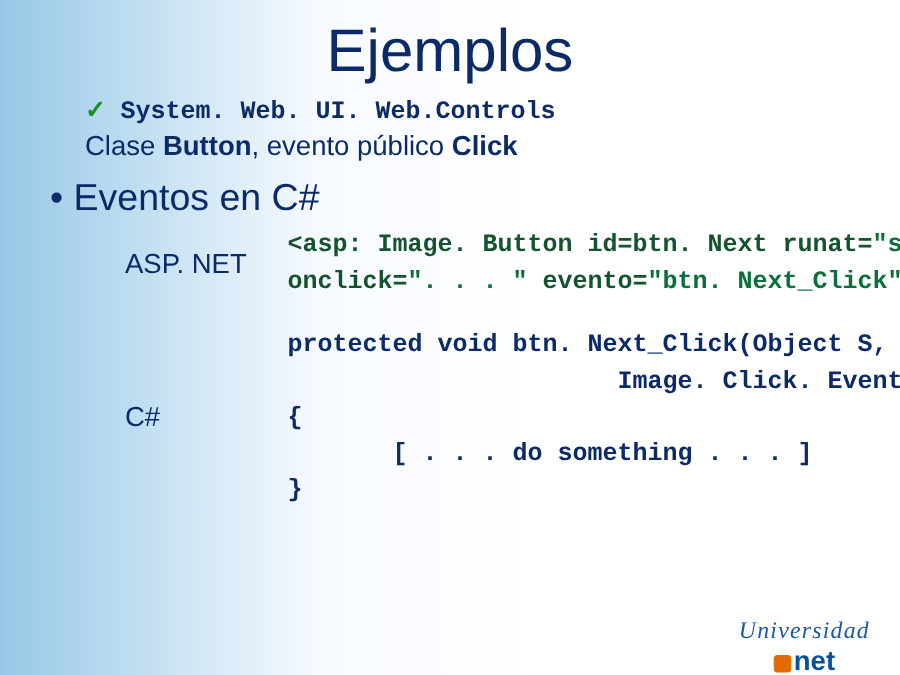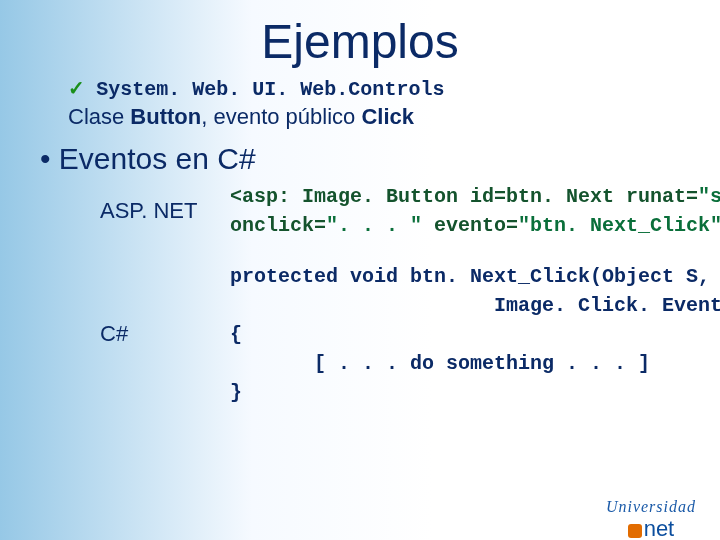--- a/index.html
+++ b/index.html
@@ -17,24 +17,24 @@
   .bold{font-weight:bold}
   .red{color:#14532d}
   .green{color:#0a6f3a}
   .desc{font-size:22px}
   .cols{margin:6px 0 0 100px}
   .row{display:flex;align-items:center;margin-bottom:22px}
   .label{width:130px;font-size:22px;flex-shrink:0}
   .code{font-size:20px;line-height:1.45}
   .code .l{white-space:pre}
   .logo{position:absolute;right:24px;bottom:12px;text-align:center}
-  .logo .u{font-family:Georgia,serif;font-style:italic;font-size:16px;letter-spacing:1px;color:#1a5aa8}
+  .logo .u{font-family:Georgia,serif;font-style:italic;font-size:19px;letter-spacing:1px;color:#1a5aa8}
   .dot{display:inline-block;width:14px;height:14px;background:#e26c00;border-radius:3px;
     vertical-align:-2px;margin-right:2px}
-  .net{font-family:Arial,sans-serif;font-weight:normal;color:#0c4e9e;font-size:22px}
+  .net{font-family:Arial,sans-serif;font-weight:bold;color:#0c4e9e;font-size:22px}
 </style>
 </head>
 <body>
 
 <div class="slide">
   <div class="title">Ejemplos</div>
 
 
   <div class="sub">
     <span class="chk">✓</span>

